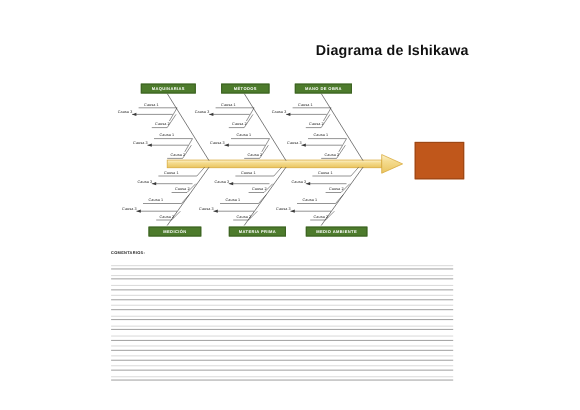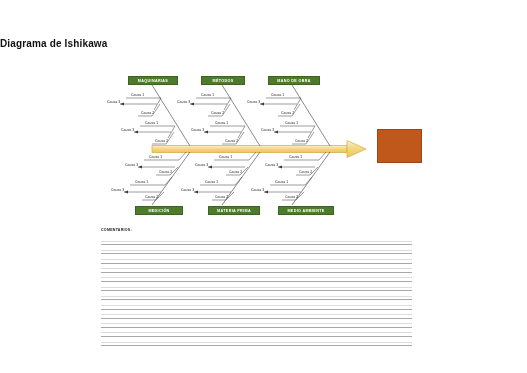--- a/index.html
+++ b/index.html
@@ -15,22 +15,22 @@
     font-family: "Liberation Sans", sans-serif;
     color: #1a1a1a;
   }
 
   
   #page-title {
     position: absolute;
     left: 0;
     top: 38px;
     width: 426px;
-    text-align: left;
-    font-size: 10px;
+    text-align: right;
+    font-size: 13px;
     font-weight: bold;
     letter-spacing: .15px;
     color: #111111;
   }
 
   
   #diagram {
     position: absolute;
     left: 0;
     top: 0;

